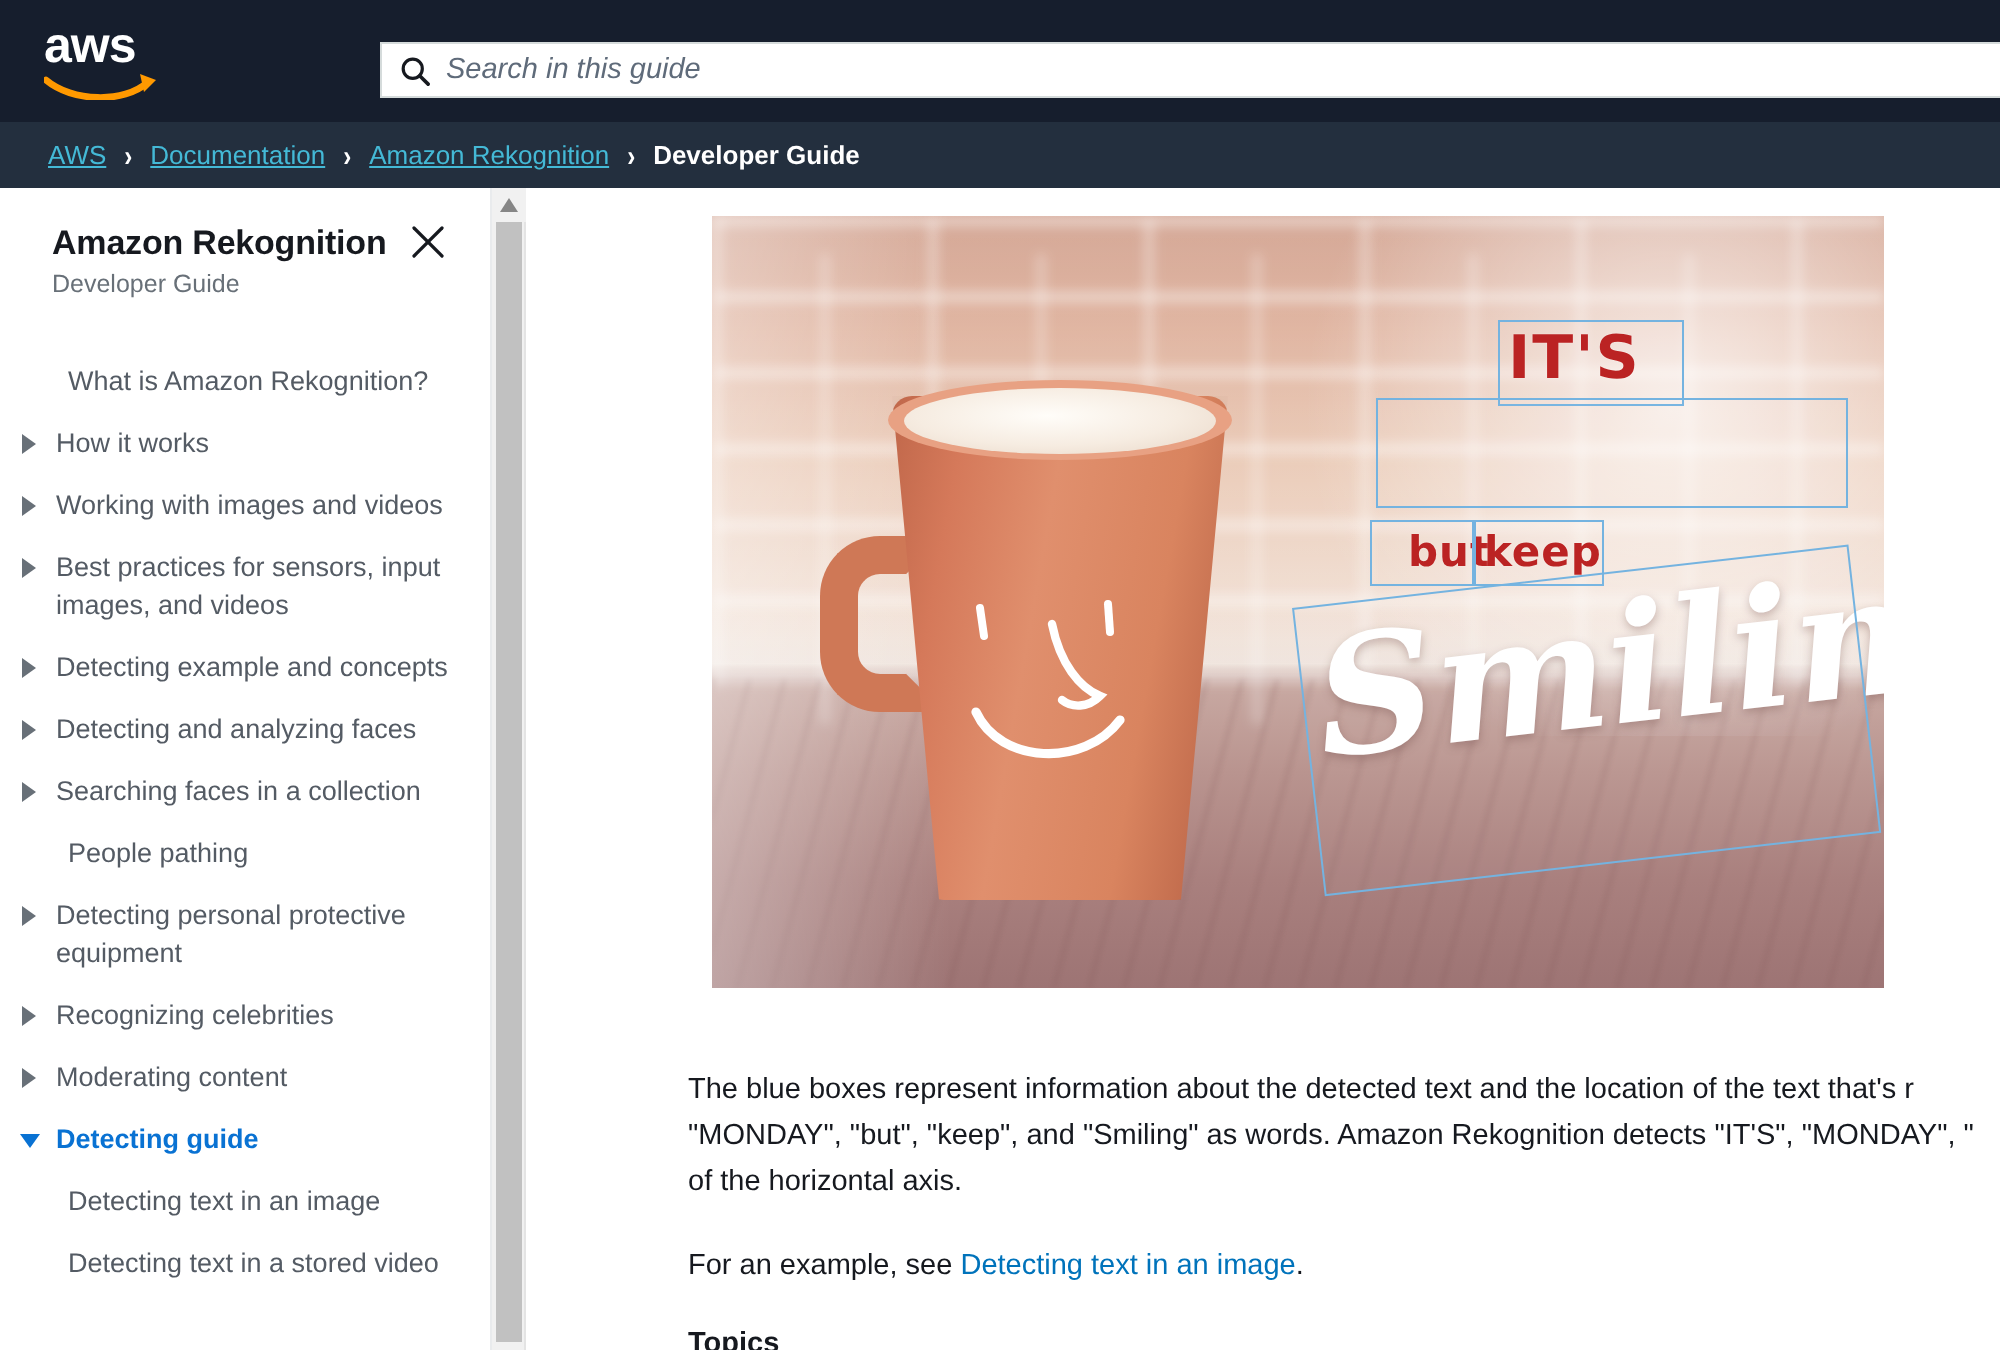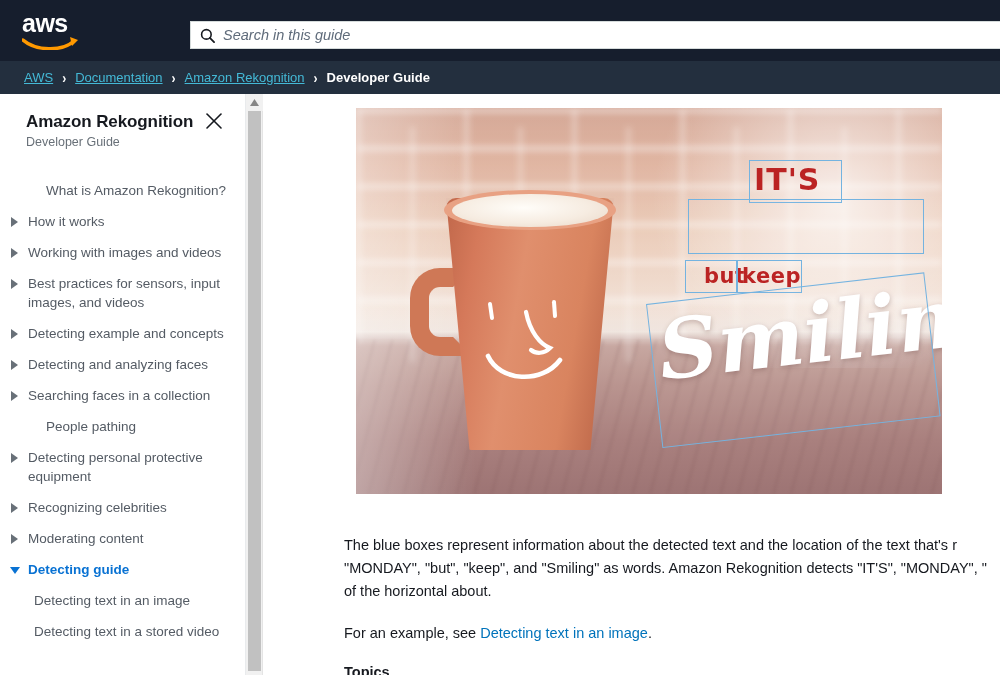--- a/index.html
+++ b/index.html
@@ -176,21 +176,21 @@
     display: block;
   }
   .sb-item.active .sb-label {
     color: #0972d3;
     font-weight: 700;
   }
   .sb-item.child {
     padding-left: 34px;
   }
   .sb-item.child .sb-label { color: #545b64; }
-  .sb-item.nocaret { padding-left: 28px; }
+  .sb-item.nocaret { padding-left: 16px; }
 
   
   .vscroll {
     position: absolute;
     top: 94px;
     left: 246px;
     width: 17px;
     height: 581px;
     background: #f1f1f1;
     border-right: 1px solid #e4e4e4;
@@ -584,21 +584,21 @@
       <div class="det-box box-its"></div>
       <div class="det-box box-monday"></div>
       <div class="det-box box-but"></div>
       <div class="det-box box-keep"></div>
       <div class="det-box box-smiling"></div>
     </div>
 
     <div class="body-text">
       <div class="para"><span>The blue boxes represent information about the detected text and the location of the text that's r</span>
 <span>"MONDAY", "but", "keep", and "Smiling" as words. Amazon Rekognition detects "IT'S", "MONDAY", "</span>
-<span>of the horizontal about.</span></div>
+<span>of the horizontal axis.</span></div>
 
       <div class="para wrapline"><span>For an example, see </span><a class="inline-link">Detecting text in an image</a><span>.</span></div>
 
       <div class="topics-head">Topics</div>
     </div>
 
   </div>
 </div>
 
 </body></html>

